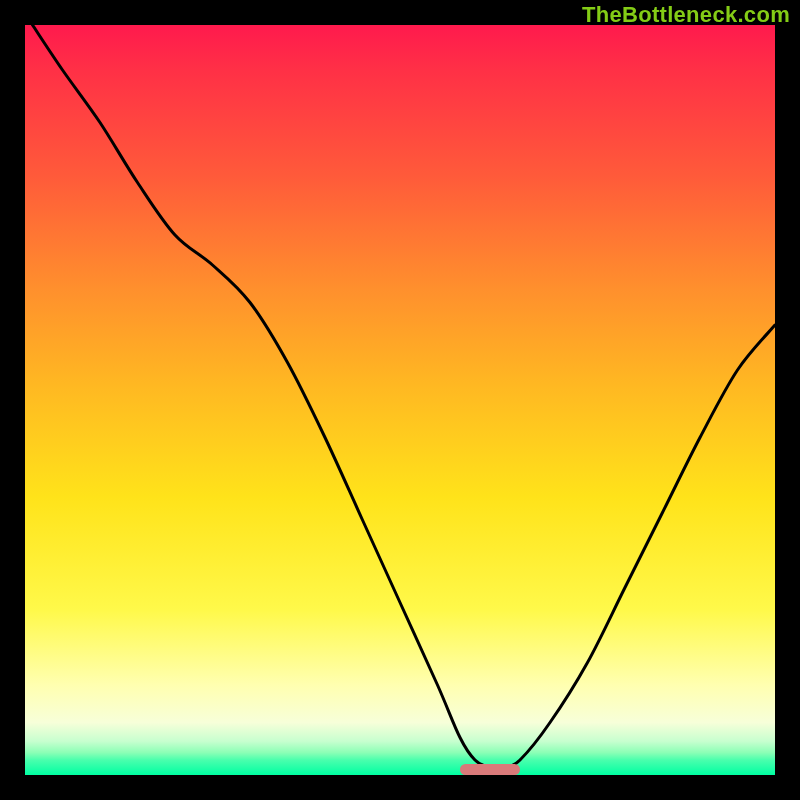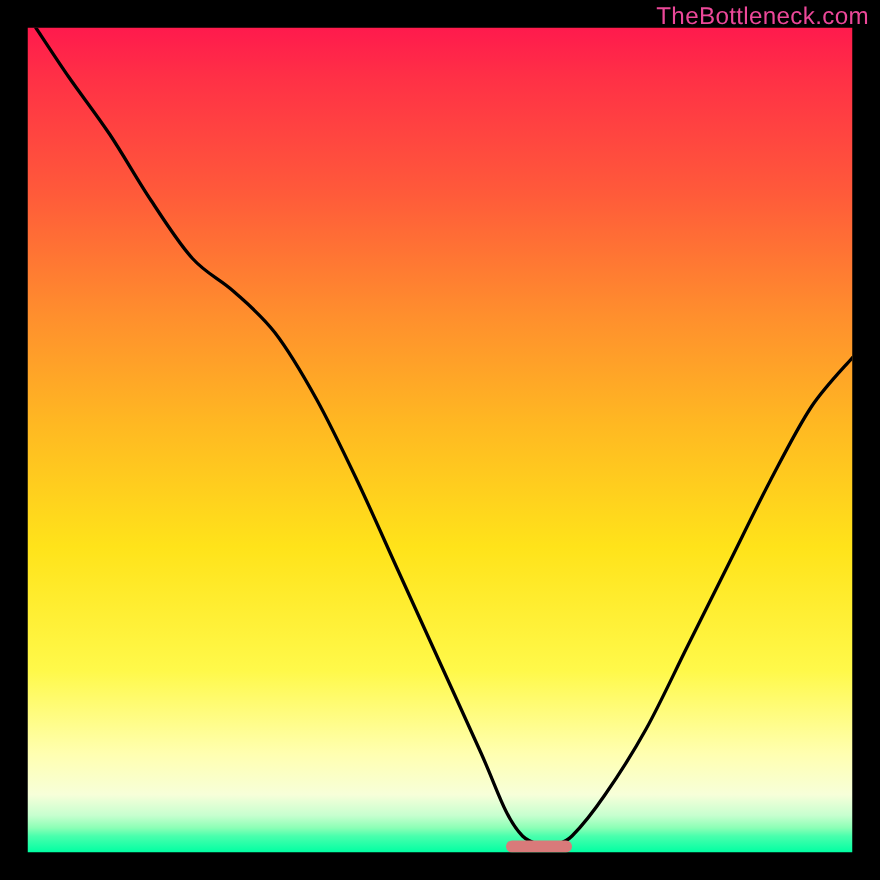--- a/index.html
+++ b/index.html
@@ -14,23 +14,23 @@
   .frame {
     position: relative;
     width: 800px;
     height: 800px;
     background: #000;
   }
   .watermark {
     position: absolute;
     top: 2px;
     right: 10px;
-    color: #ec4899;
+    color: #84cc16;
     font-size: 22px;
-    font-weight: 400;
+    font-weight: 700;
     letter-spacing: 0.3px;
     z-index: 10;
   }
   .plot-area {
     position: absolute;
     left: 25px;
     top: 25px;
     width: 750px;
     height: 750px;
     overflow: hidden;

